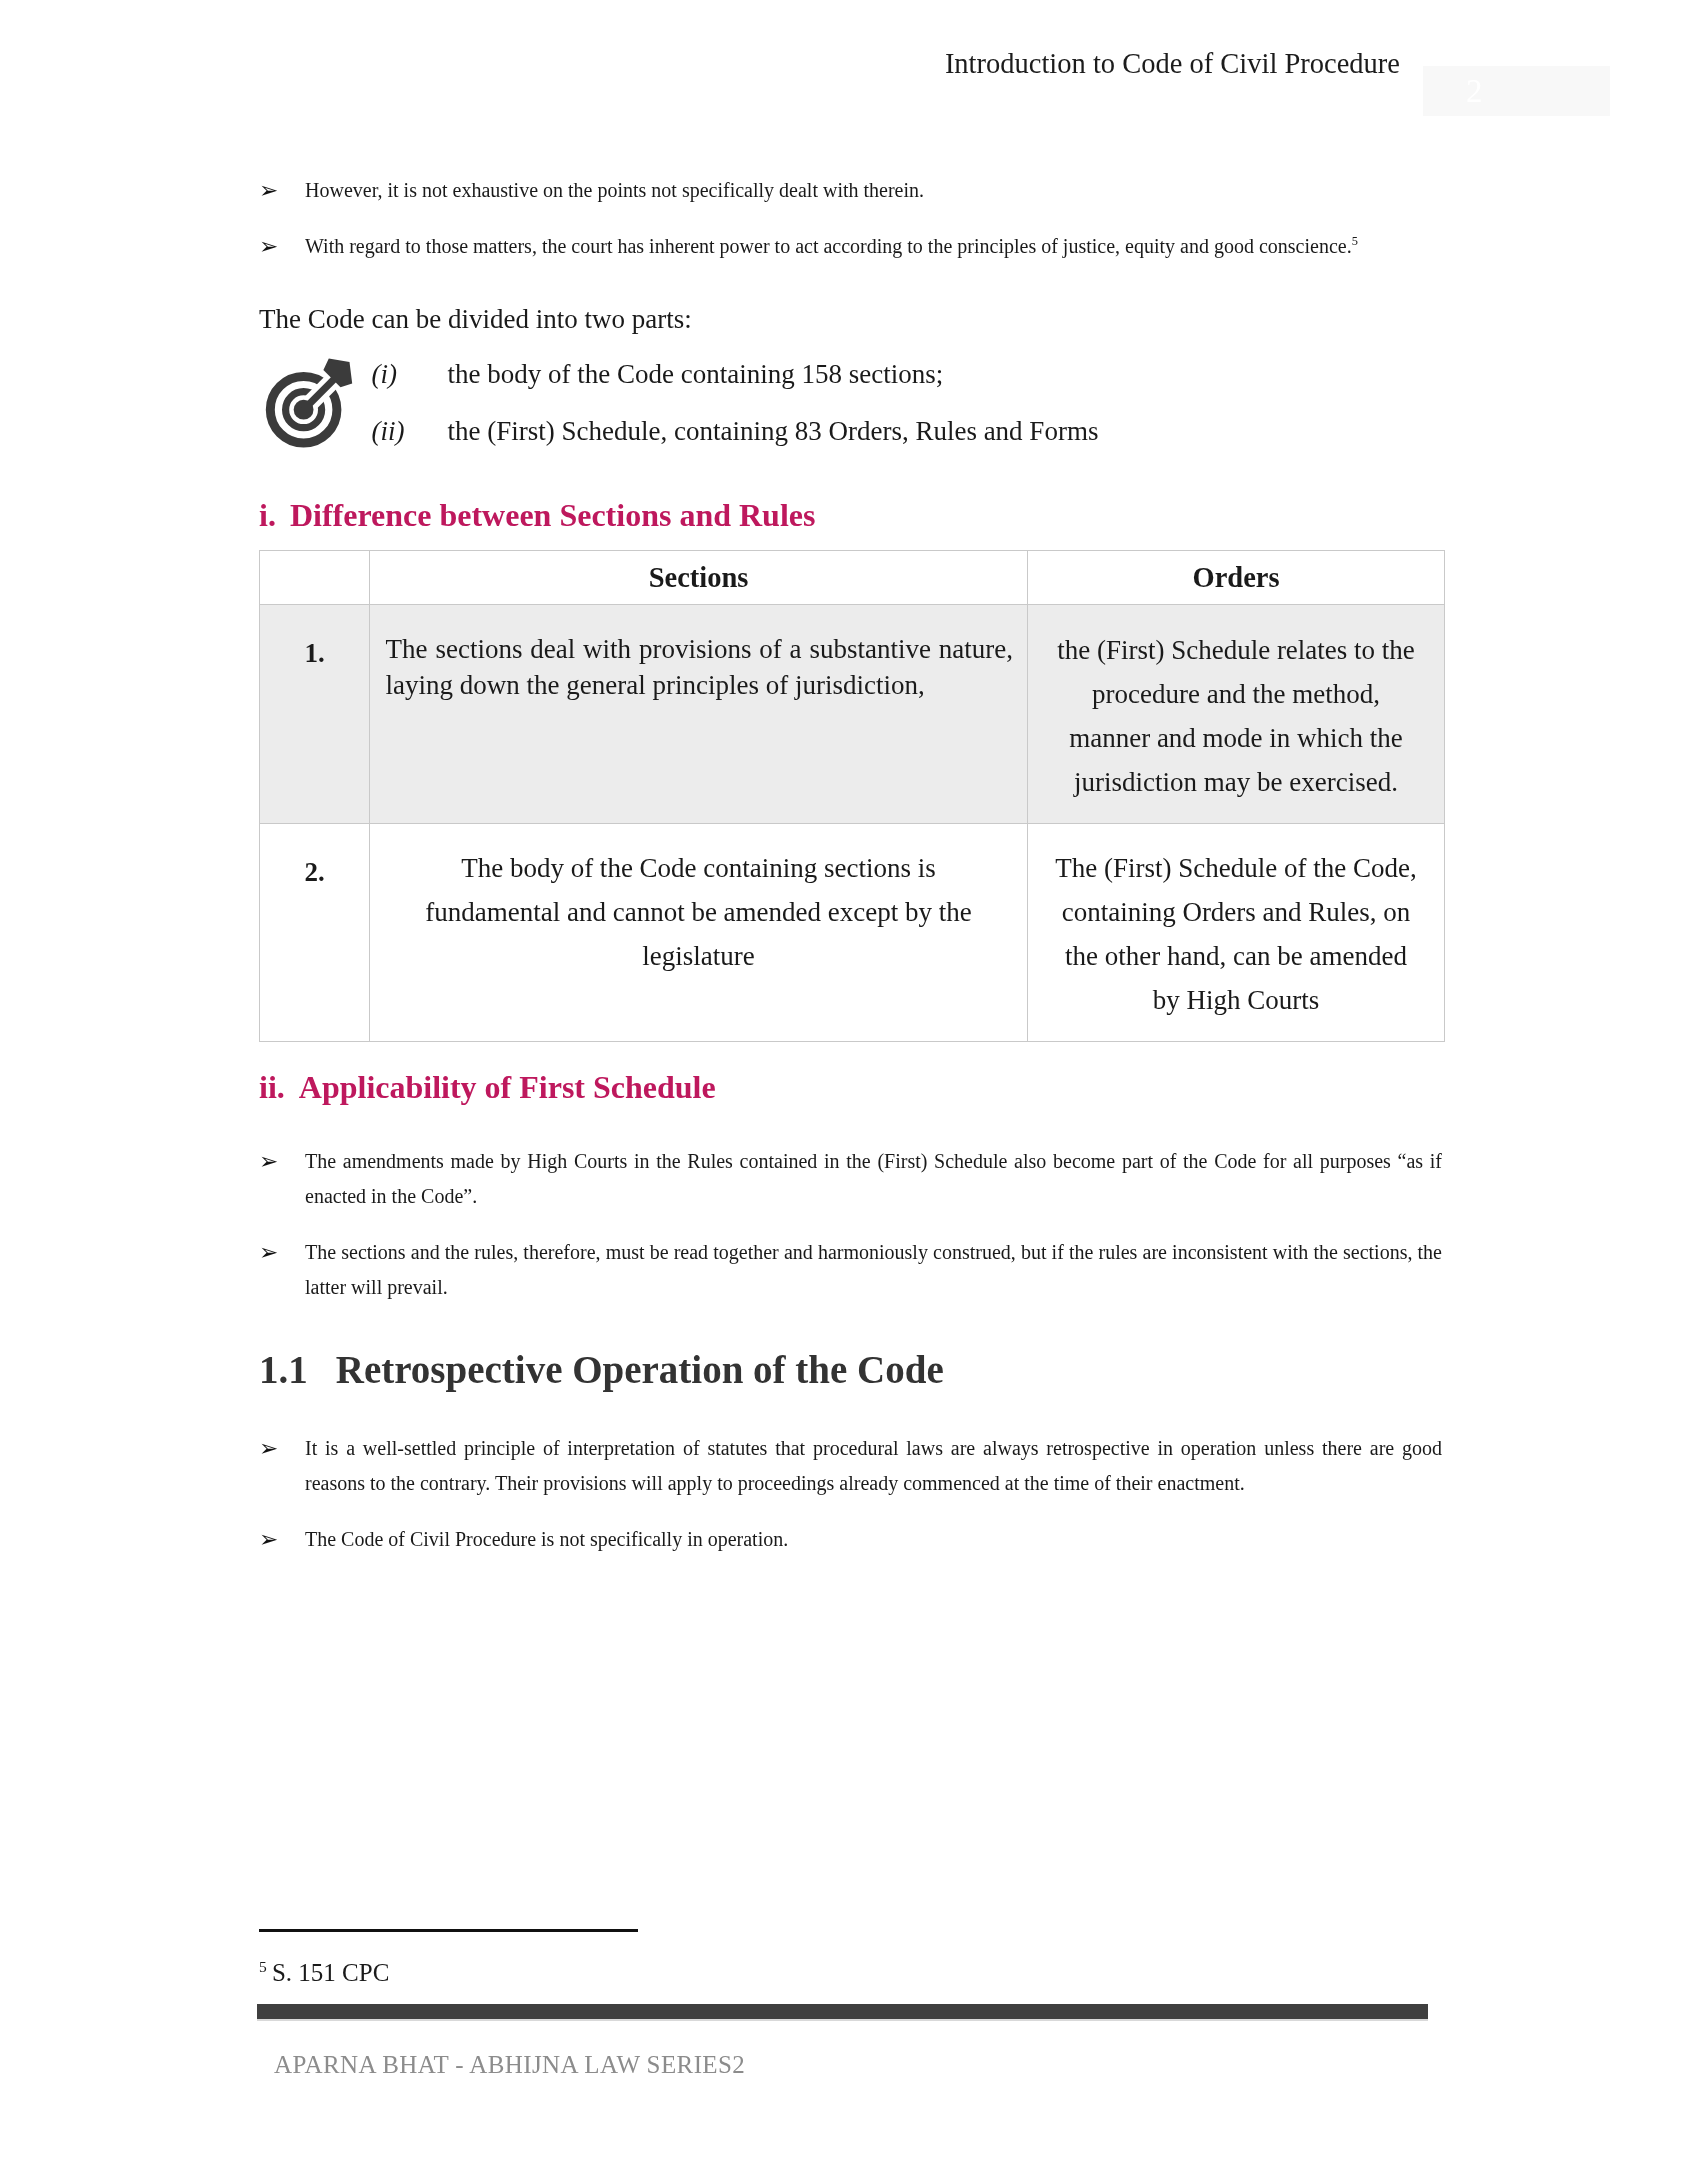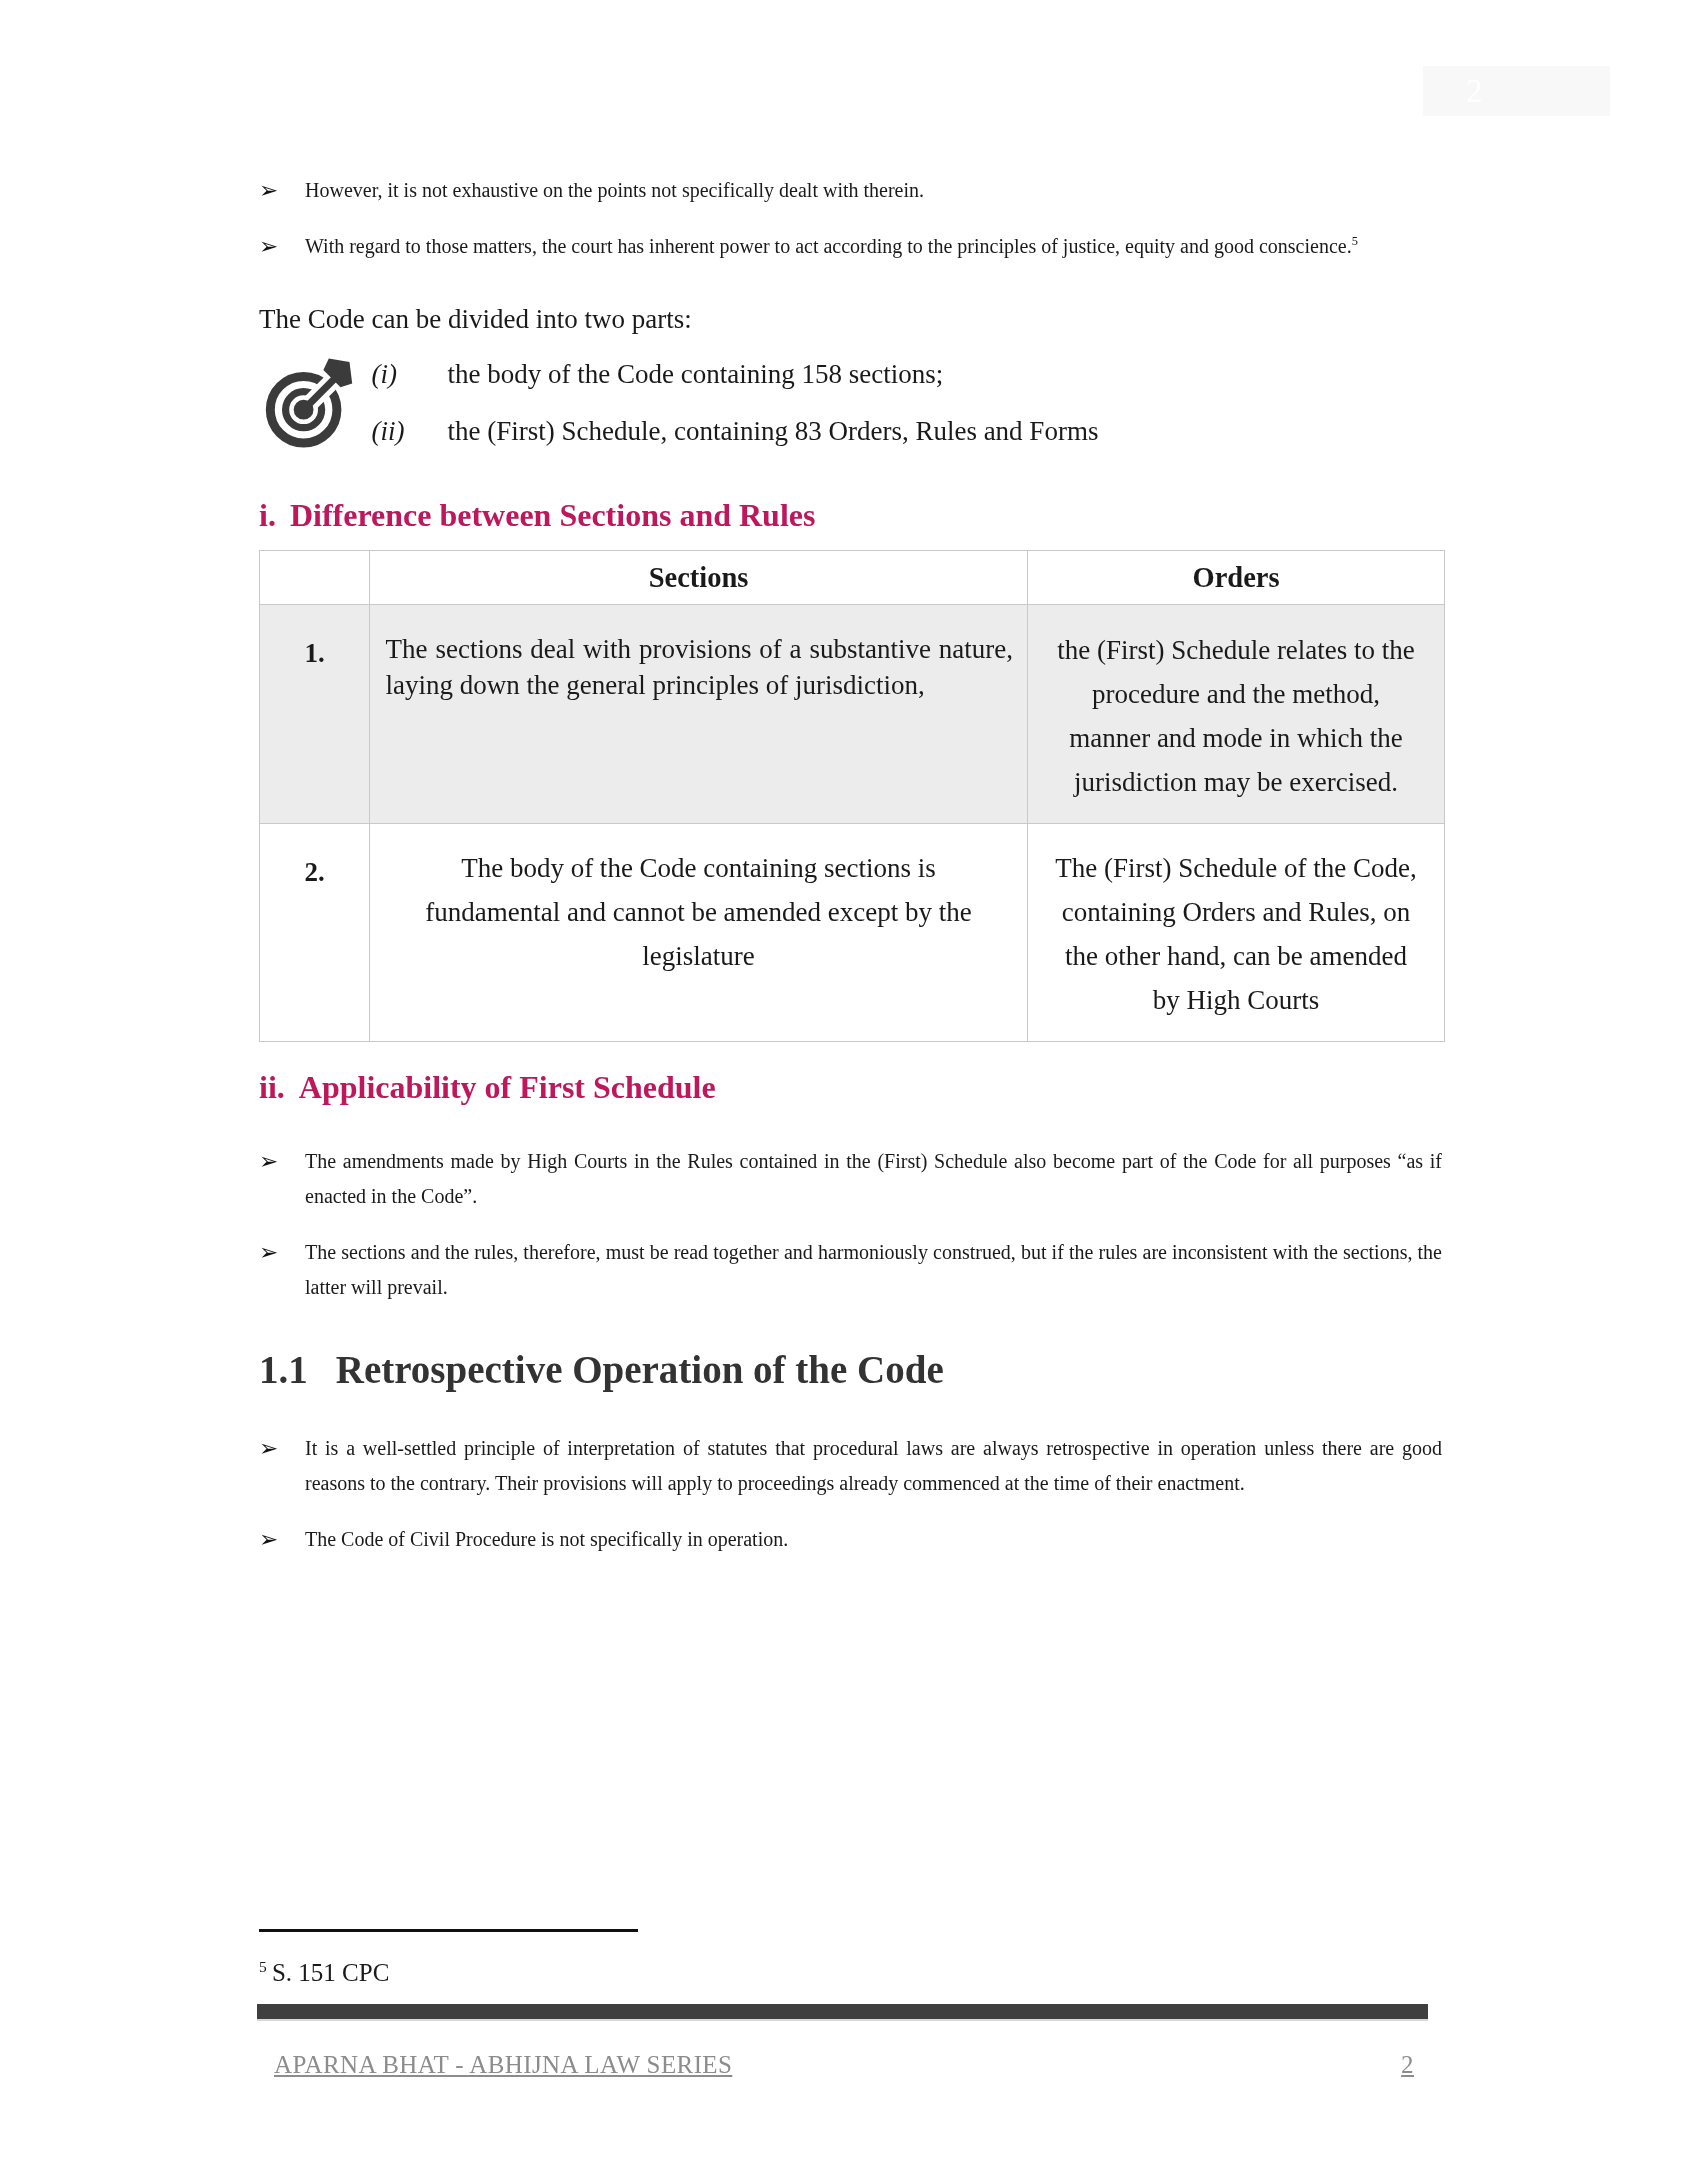--- a/index.html
+++ b/index.html
@@ -168,34 +168,33 @@
     left: 257px; top: 2004px;
     width: 1171px; height: 17.3px;
     background: #3f3f3f;
     border-bottom: 2.6px solid #d9d9d9;
   }
   .doc-footer {
     position: absolute;
     left: 274px; top: 2051px;
     width: 1140px;
     display: flex;
-    justify-content: space-between;
     align-items: baseline;
     color: #8c8c8c;
     font-size: 25px;
     letter-spacing: 0.4px;
-    text-decoration: underline;
   }
 </style>
 </head>
 <body>
 
 <div class="page">
 
   <header class="doc-header">
+    <span class="header-title">Introduction to Code of Civil Procedure</span>
     <span class="header-badge">
       <span>2</span>
     </span>
   </header>
 
   <section class="content">
 
     <ul class="arrow-list">
       <li class="arrow-item">
         <span class="arrow-marker">➢</span>

